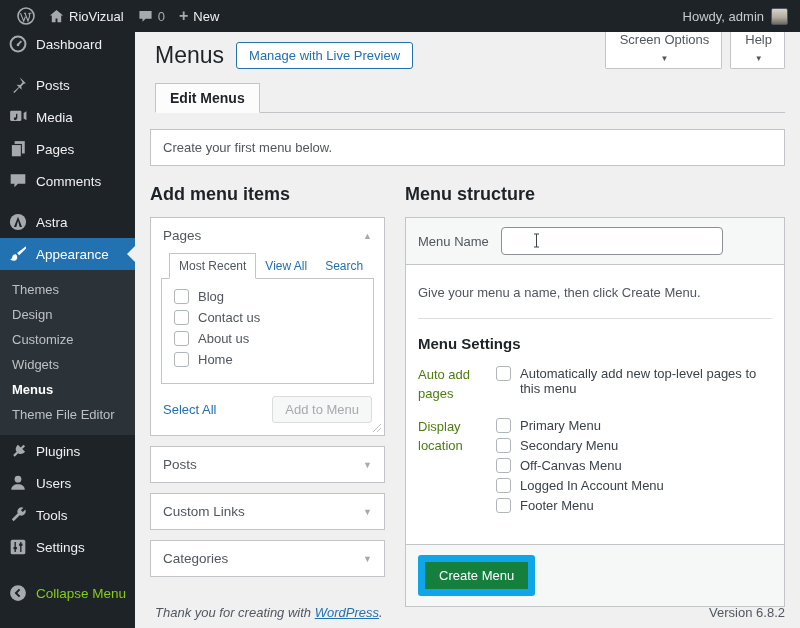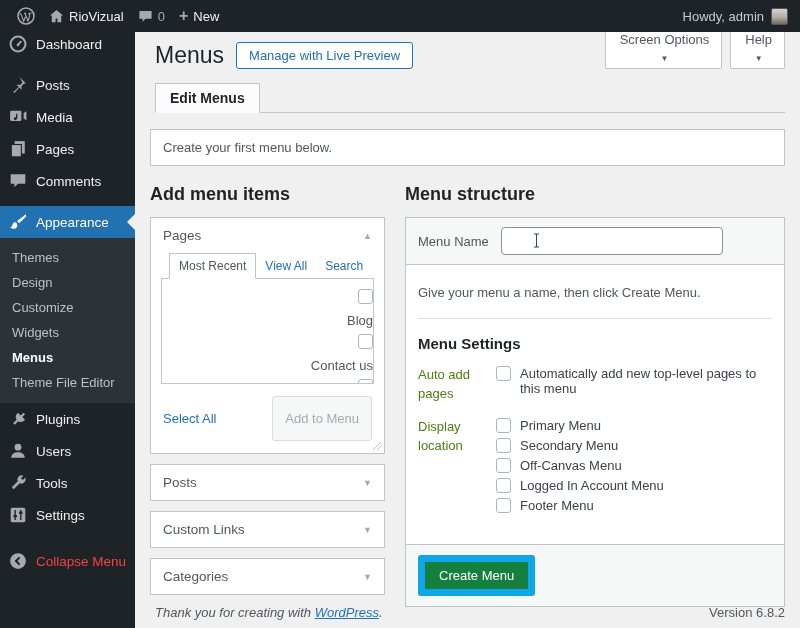--- a/index.html
+++ b/index.html
@@ -51,21 +51,21 @@
     border-top:8px solid transparent; border-bottom:8px solid transparent;
     border-right:8px solid #f0f0f1;
   }
   .submenu { background:#2c3338; padding:7px 0 8px; }
   .submenu-item {
     display:block; padding:5px 12px; font-size:13px;
     color:#bcc0c4; cursor:pointer;
   }
   .submenu-item.current { color:#fff; font-weight:bold; }
   .collapse-item { margin-top:5px; color:#a7aaad; }
-  .collapse-item .mi-label { color:#ef4444; }
+  .collapse-item .mi-label { color:#84cc16; }
 
   
   .content {
     position:absolute; top:28px; left:135px; right:0; bottom:0;
     background:#f0f0f1; padding:0 15px;
   }
 
   .screen-meta {
     position:absolute; top:-1px; right:15px; display:flex; gap:8px; z-index:10;
   }
@@ -114,33 +114,33 @@
     font-size:12px; padding:5px 9px; color:#2271b1; cursor:pointer;
   }
   .inner-tab.active {
     background:#fff; border:1px solid #c3c4c7; border-bottom:1px solid #fff;
     margin-bottom:-1px; color:#50575e;
   }
   .checklist {
     border:1px solid #c3c4c7; background:#fff; height:106px;
     padding:10px 0 0 12px; overflow:hidden;
   }
-  .check-item { display:flex; align-items:flex-end; gap:9px; margin-bottom:6px; color:#50575e; cursor:pointer;flex-direction:column; }
+  .check-item { display:flex; align-items:flex-start; gap:9px; margin-bottom:6px; color:#50575e; cursor:pointer; }
   .cb {
     width:15px; height:15px; border:1px solid #b0b5b9; border-radius:3px;
     background:#fff; flex:0 0 15px; cursor:pointer;
   }
   .pages-footer {
     display:flex; align-items:center; justify-content:space-between;
     padding:12px 2px 12px 2px;
   }
   .select-all { color:#2271b1; cursor:pointer; }
   .btn-disabled {
     background:#f6f7f7; border:1px solid #dcdcde; color:#a7aaad;
-    border-radius:3px; padding:14px 12px; font-size:13px; cursor:default;
+    border-radius:3px; padding:5px 12px; font-size:13px; cursor:default;
   }
   .resize-grip { position:absolute; right:2px; bottom:2px; color:#c3c4c7; }
 
   
   .menu-edit { background:#fff; border:1px solid #c3c4c7; }
   .menu-name-row {
     display:flex; align-items:center; gap:12px;
     background:#f6f7f7; border-bottom:1px solid #c3c4c7; padding:9px 12px;
     color:#50575e;
   }
@@ -245,20 +245,27 @@
     </svg>
     <span class="mi-label">Pages</span>
   </div>
   <div class="menu-item">
     <svg class="mi-icon" width="18" height="18" viewBox="0 0 16 16">
       <path d="M1.5 2h13v8.5H8l-3.2 3v-3H1.5z" fill="currentColor"></path>
     </svg>
     <span class="mi-label">Comments</span>
   </div>
   <div class="menu-sep"></div>
+  <div class="menu-item">
+    <svg class="mi-icon" width="18" height="18" viewBox="0 0 16 16">
+      <circle cx="8" cy="8" r="7.2" fill="currentColor"></circle>
+      <path d="M8 3.4l3.6 9h-2.1L8 6.8l-1.5 5.6H4.4z" fill="#1d2327"></path>
+    </svg>
+    <span class="mi-label">Astra</span>
+  </div>
   <div class="menu-item active">
     <svg class="mi-icon" width="18" height="18" viewBox="0 0 16 16">
       <path d="M15 1L7.2 7.2l1.8 1.8L15.2 3z" fill="currentColor"></path>
       <path d="M6.2 8.2c-1.6-.3-3 .7-3.2 2.2-.2 1.3-.8 2-2 2.3 1.2 1.6 4.6 1.9 5.9-.1.8-1.2.6-2.9-.7-4.4z" fill="currentColor"></path>
     </svg>
     <span class="mi-label">Appearance</span>
     <span class="arrow"></span>
   </div>
   <div class="submenu">
     <span class="submenu-item">Themes</span>

